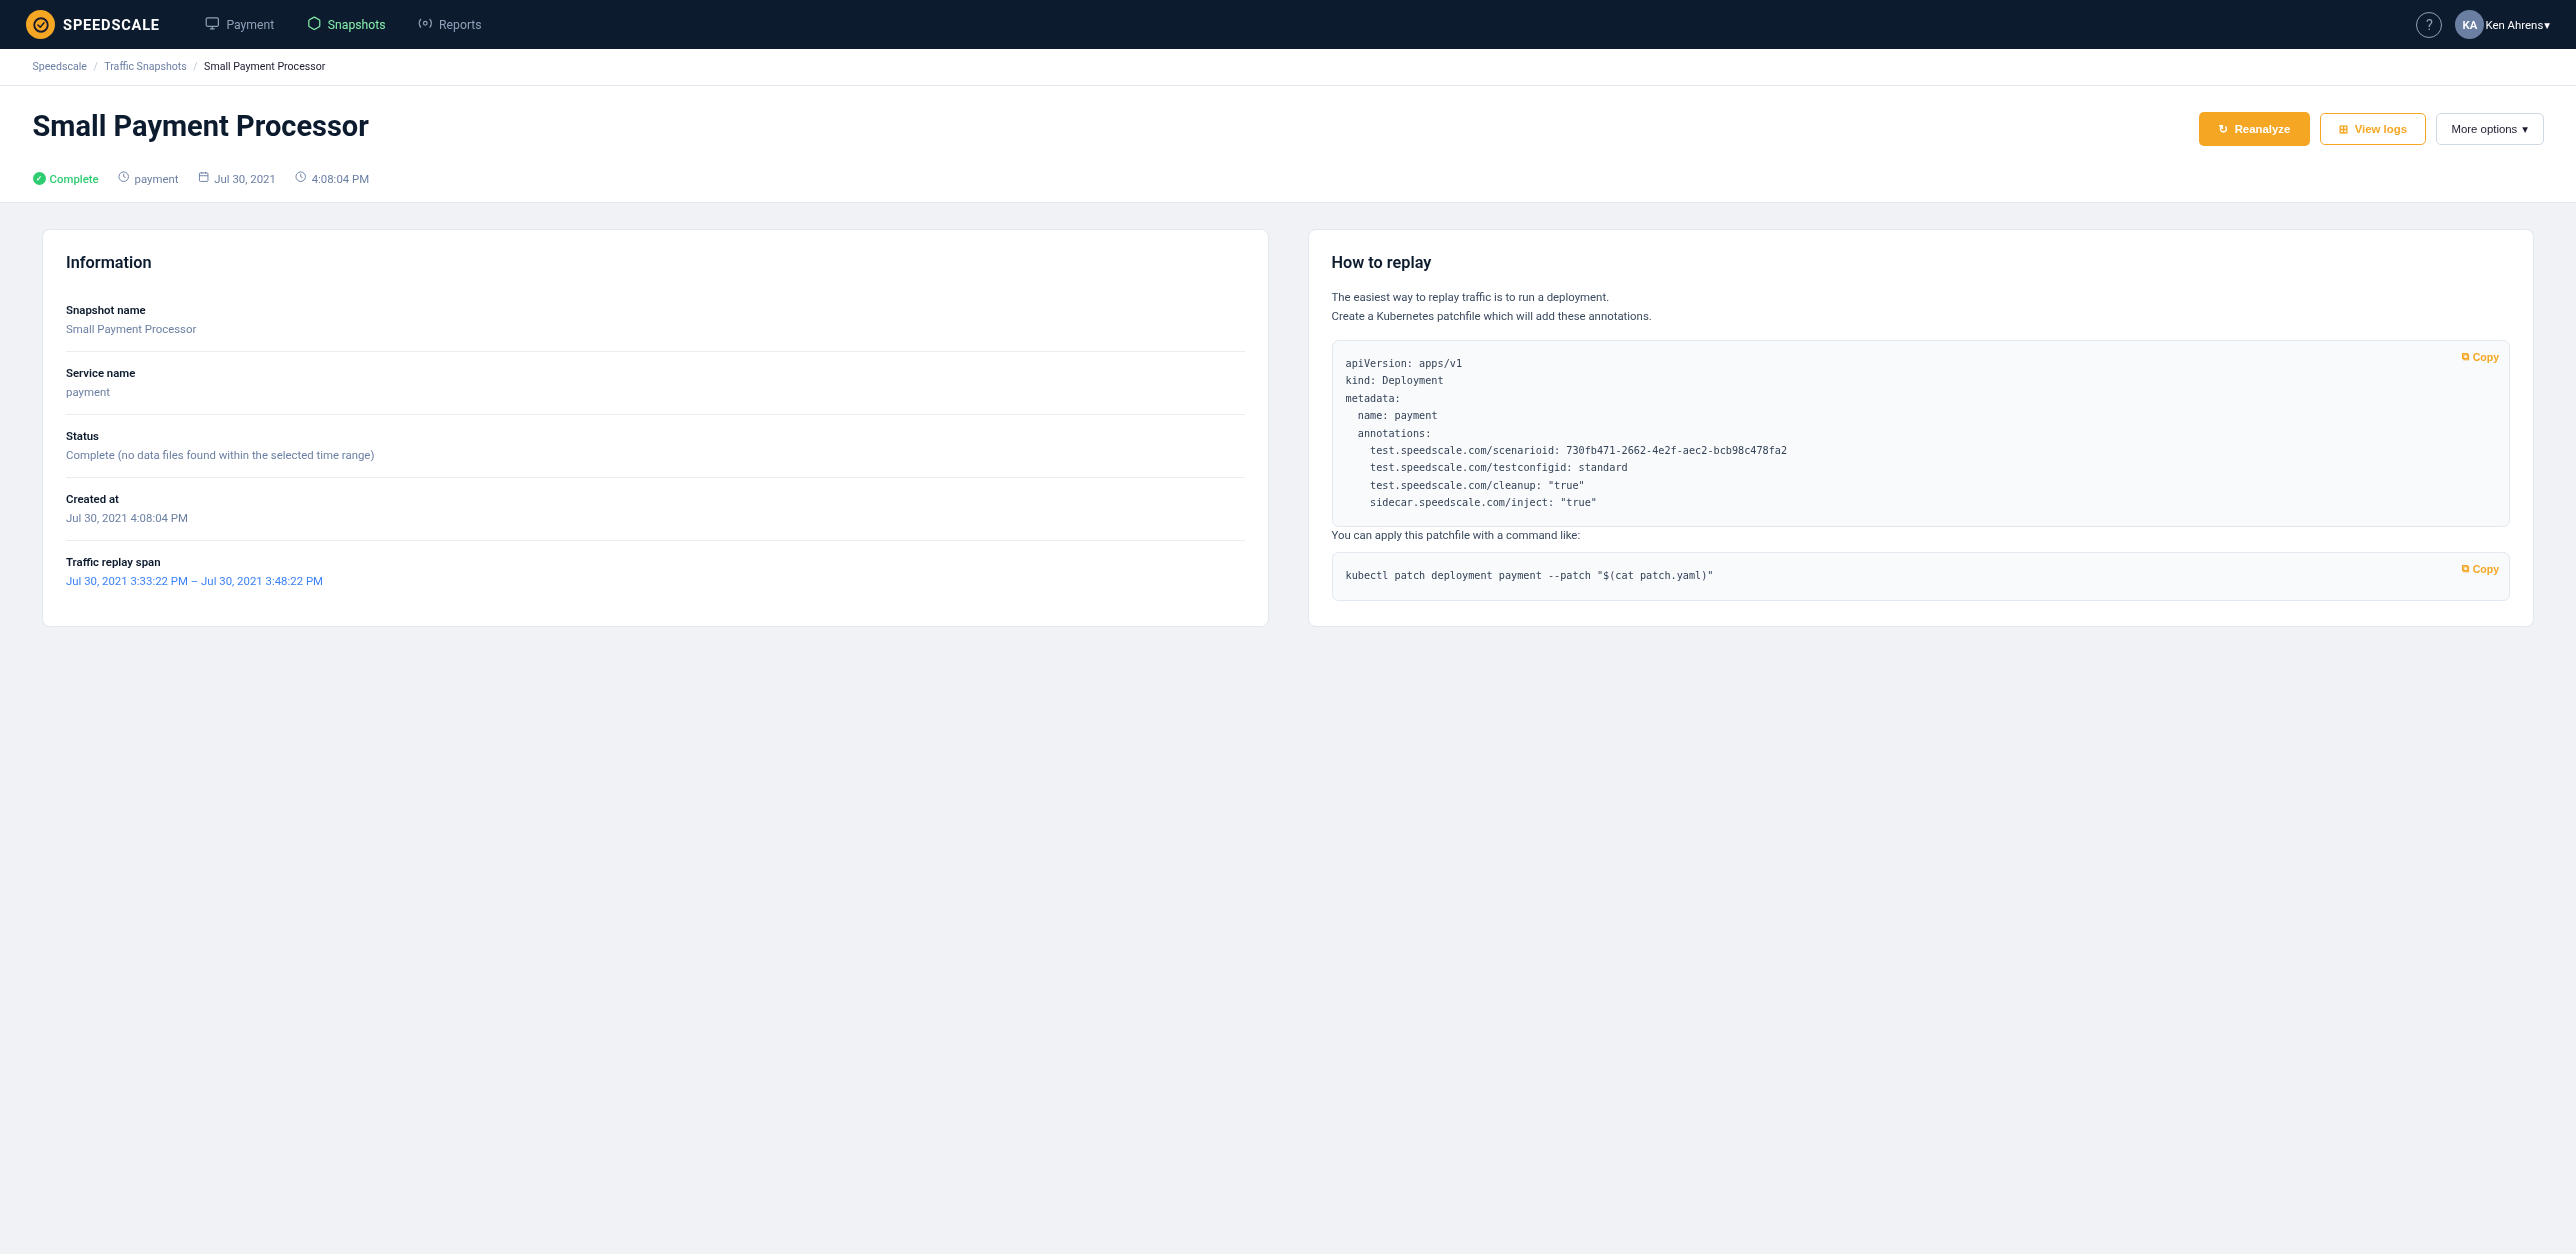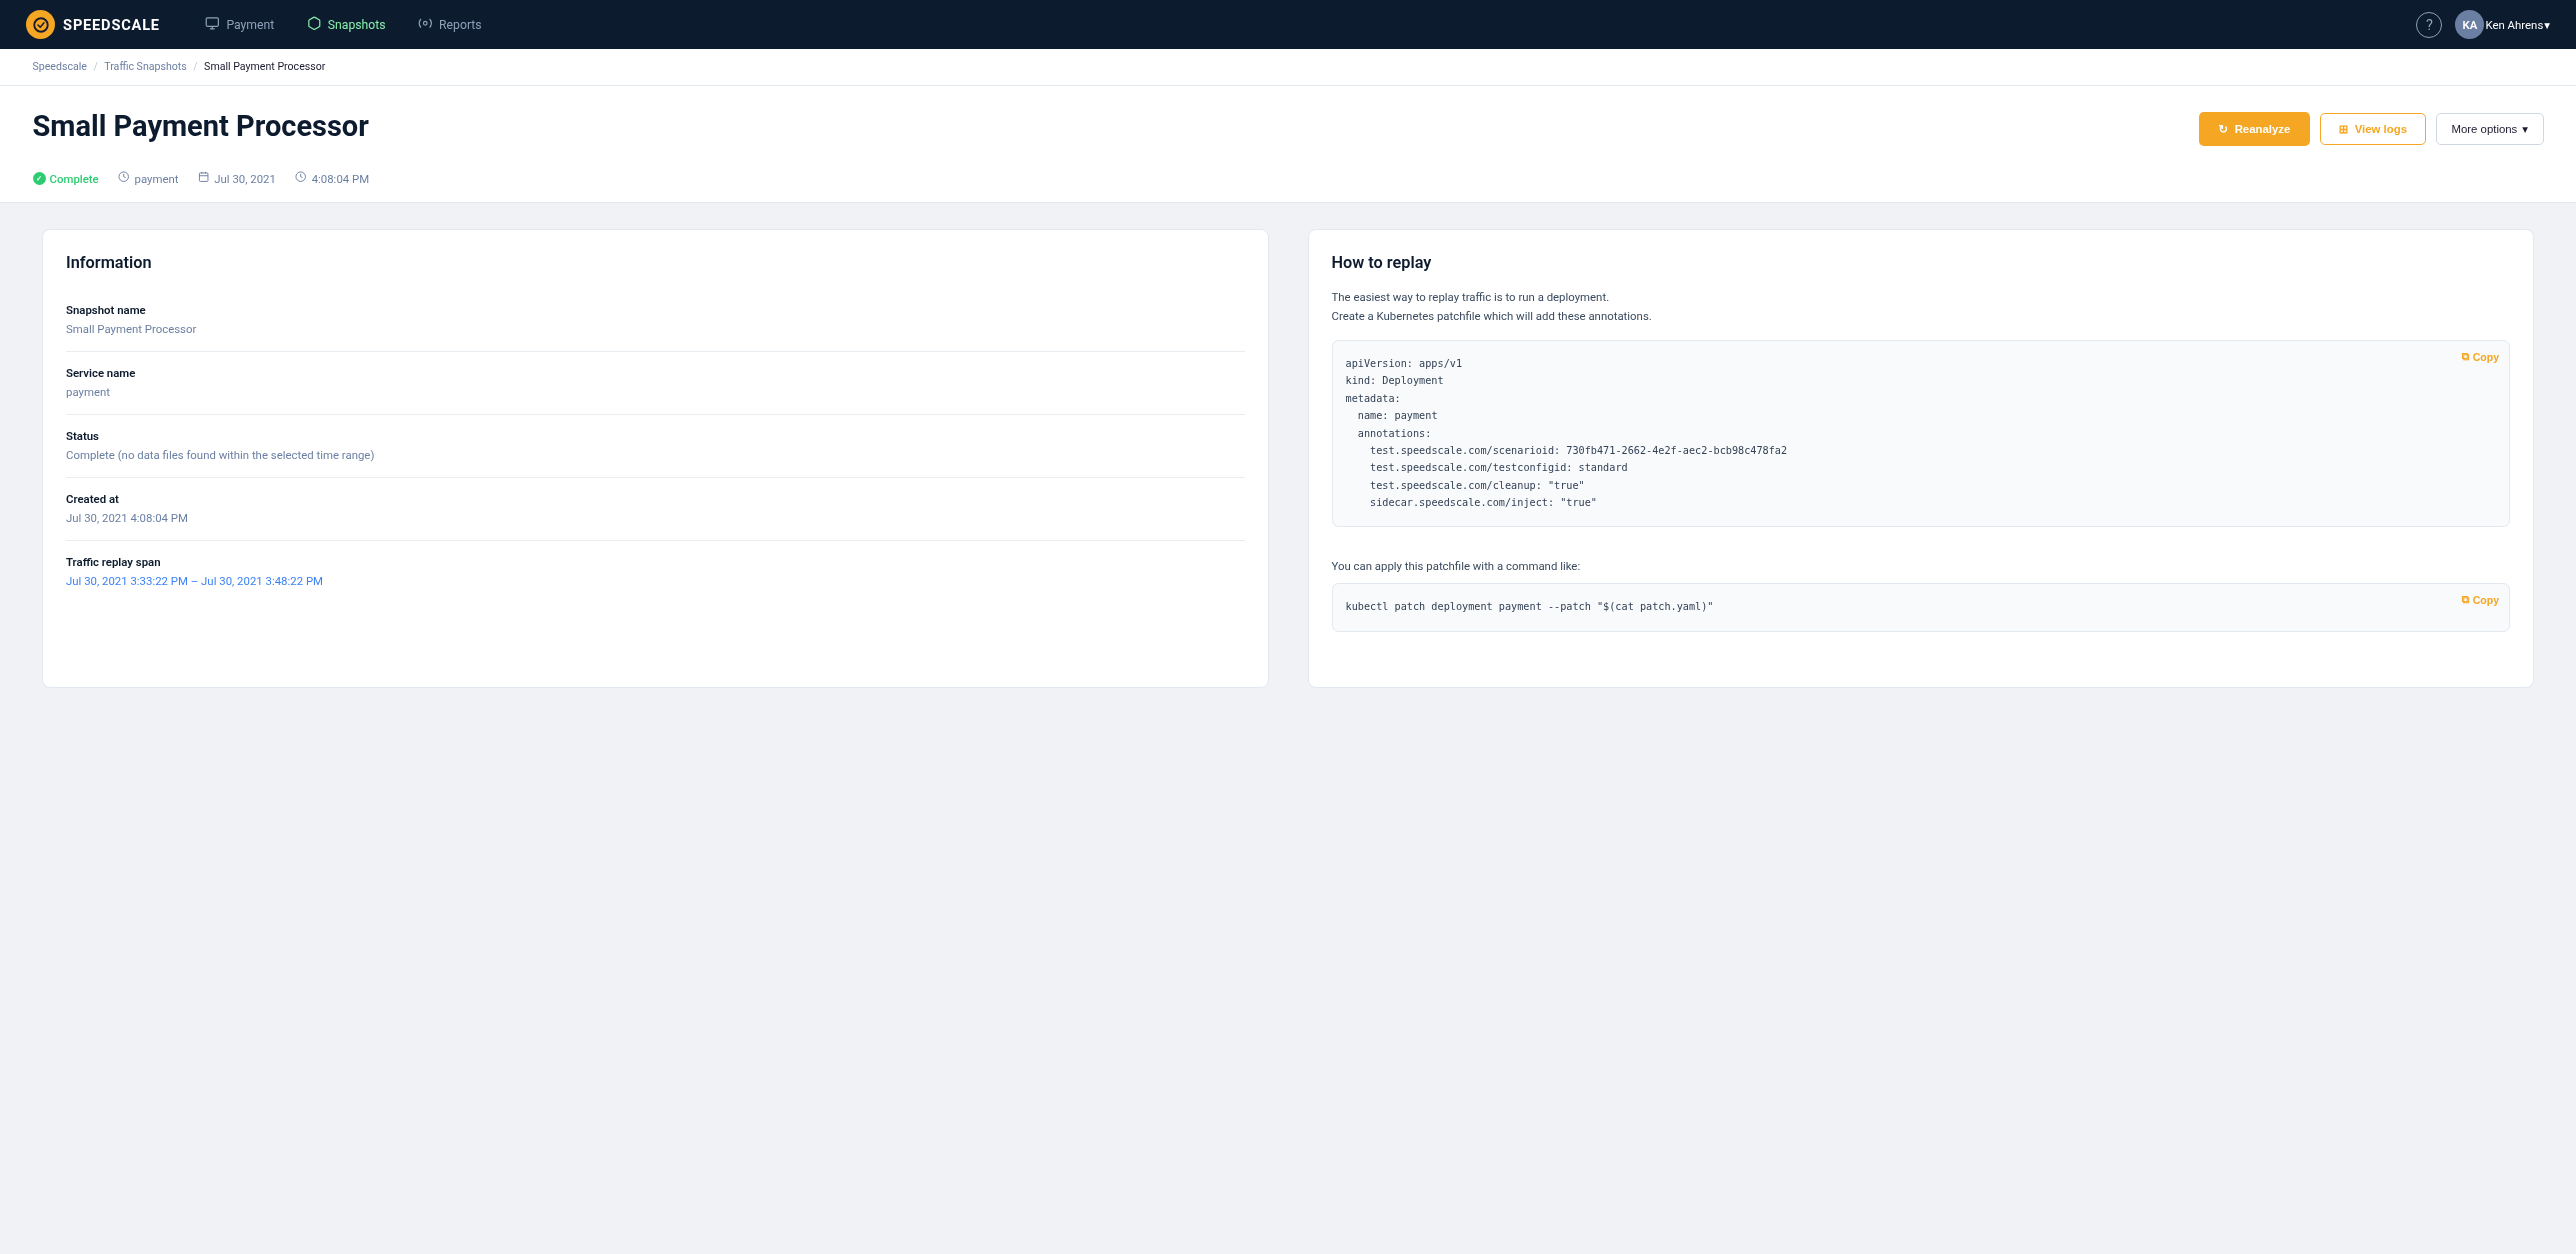--- a/index.html
+++ b/index.html
@@ -46,21 +46,21 @@
 
     
     .info-item { border-bottom: 0.8px solid #e8edf2; padding: 14.6px 0; }
     .info-item:last-child { border-bottom: none; }
     .info-label { font-size: 11.4px; font-weight: 600; color: #0d1b2e; margin-bottom: 4.9px; }
     .info-value { font-size: 11.4px; color: #6b7fa3; }
     .info-value.link-style { color: #3b82f6; }
 
     
     .replay-desc { font-size: 11.4px; color: #3a4a5e; line-height: 1.6; margin-bottom: 14.6px; }
-    .code-block { background: #f8fafc; border: 0.8px solid #e2e8f0; border-radius: 6.5px; padding: 14.6px 13px; font-family: 'Courier New', monospace; font-size: 10.2px; color: #334155; line-height: 1.7; position: relative; margin-bottom: 32px; }
+    .code-block { background: #f8fafc; border: 0.8px solid #e2e8f0; border-radius: 6.5px; padding: 14.6px 13px; font-family: 'Courier New', monospace; font-size: 10.2px; color: #334155; line-height: 1.7; position: relative; margin-bottom: 1px; }
     .code-copy-btn { position: absolute; top: 9.8px; right: 9.8px; background: none; border: none; color: #f5a623; font-size: 10.6px; font-weight: 600; cursor: pointer; display: flex; align-items: center; gap: 3.3px; }
     .replay-cmd-label { font-size: 11.4px; color: #3a4a5e; margin-bottom: 9.8px; }
   </style>
 </head>
 <body>
 
 <nav class="nav">
   <div class="nav-logo">
     <div class="nav-logo-icon">
       <svg viewBox="0 0 24 24" fill="none" xmlns="http://www.w3.org/2000/svg">

